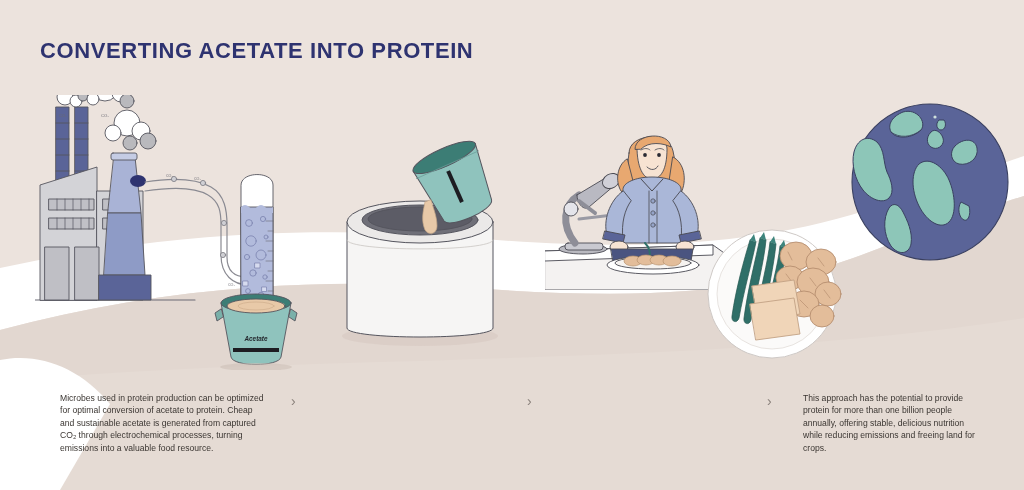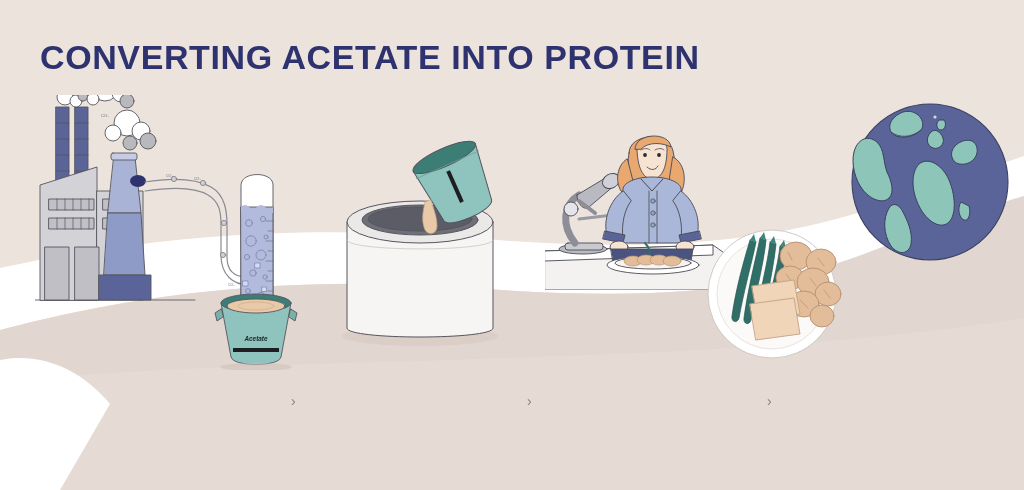--- a/index.html
+++ b/index.html
@@ -11,21 +11,21 @@
   }
   #stage { position:absolute; inset:0; width:1024px; height:490px; }
 
   
   .bg-layer { position:absolute; inset:0; width:1024px; height:490px; }
 
   
   .title {
     position:absolute;
     left:40px; top:38px;
-    font-size:34px;
+    font-size:22px;
     font-weight:bold;
     letter-spacing:0.6px;
     color:#2e3370;
     font-family:"Liberation Sans", sans-serif;
     white-space:nowrap;
   }
 
   
   .captions {
     position:absolute;
@@ -420,21 +420,23 @@
 
       <g fill="none" stroke="#3a4060" stroke-width="0.8">
         <path d="M46,34 C54,40 66,40 76,32"></path>
       </g>
 
       <circle cx="90" cy="19" r="1.6" fill="#cfe0dc" stroke="none"></circle>
     </g>
   </svg>
 
   <div class="captions">
+    <div class="cap cap-0">Microbes used in protein production can be optimized for optimal conversion of acetate to protein. Cheap and sustainable acetate is generated from captured CO₂ through electrochemical processes, turning emissions into a valuable food resource.</div>
     <div class="chev chev-0">›</div>
 
     <div class="chev chev-1">›</div>
 
     <div class="chev chev-2">›</div>
 
+    <div class="cap cap-3">This approach has the potential to provide protein for more than one billion people annually, offering stable, delicious nutrition while reducing emissions and freeing land for crops.</div>
   </div>
 
 </div>
 
 </body></html>

